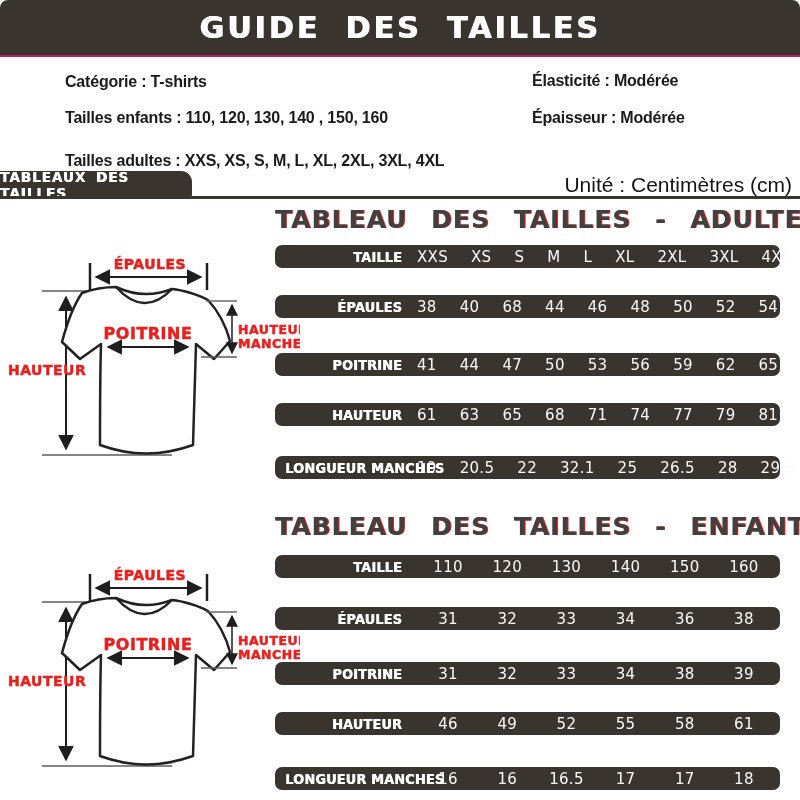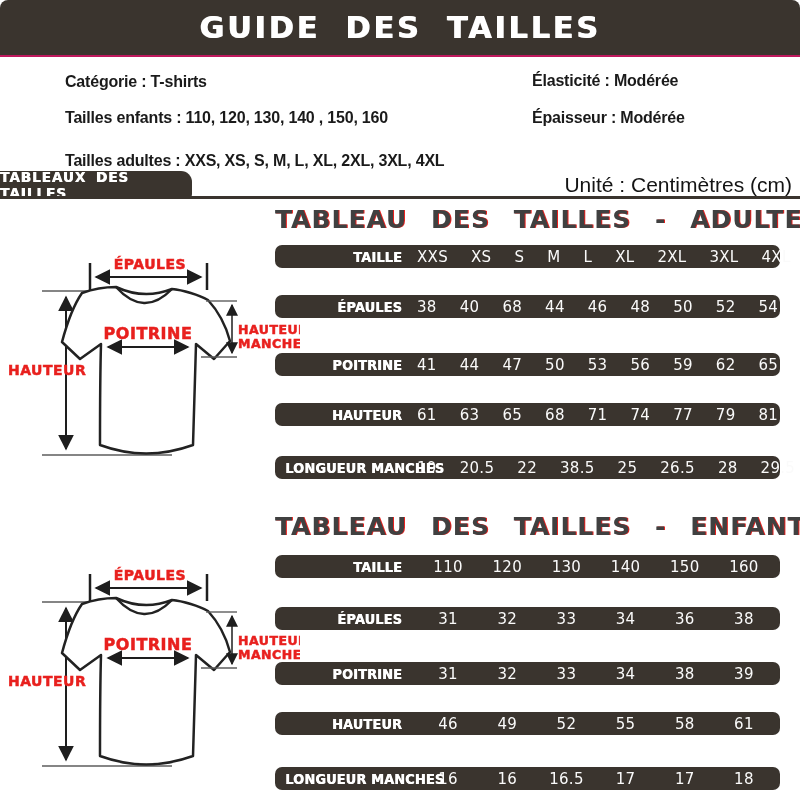--- a/index.html
+++ b/index.html
@@ -211,21 +211,21 @@
           <span class="tcell">79</span>
           <span class="tcell">81</span>
         </div>
       </div>
       <div class="trow">
         <span class="tlabel">LONGUEUR MANCHES</span>
         <div class="tvals">
           <span class="tcell">19</span>
           <span class="tcell">20.5</span>
           <span class="tcell">22</span>
-          <span class="tcell">38.5</span>
+          <span class="tcell">32.1</span>
           <span class="tcell">25</span>
           <span class="tcell">26.5</span>
           <span class="tcell">28</span>
           <span class="tcell">29.5</span>
           <span class="tcell">31</span>
         </div>
       </div>
     </div>
 
   <div class="sec-title t-child-title">TABLEAU DES TAILLES - ENFANT</div>

